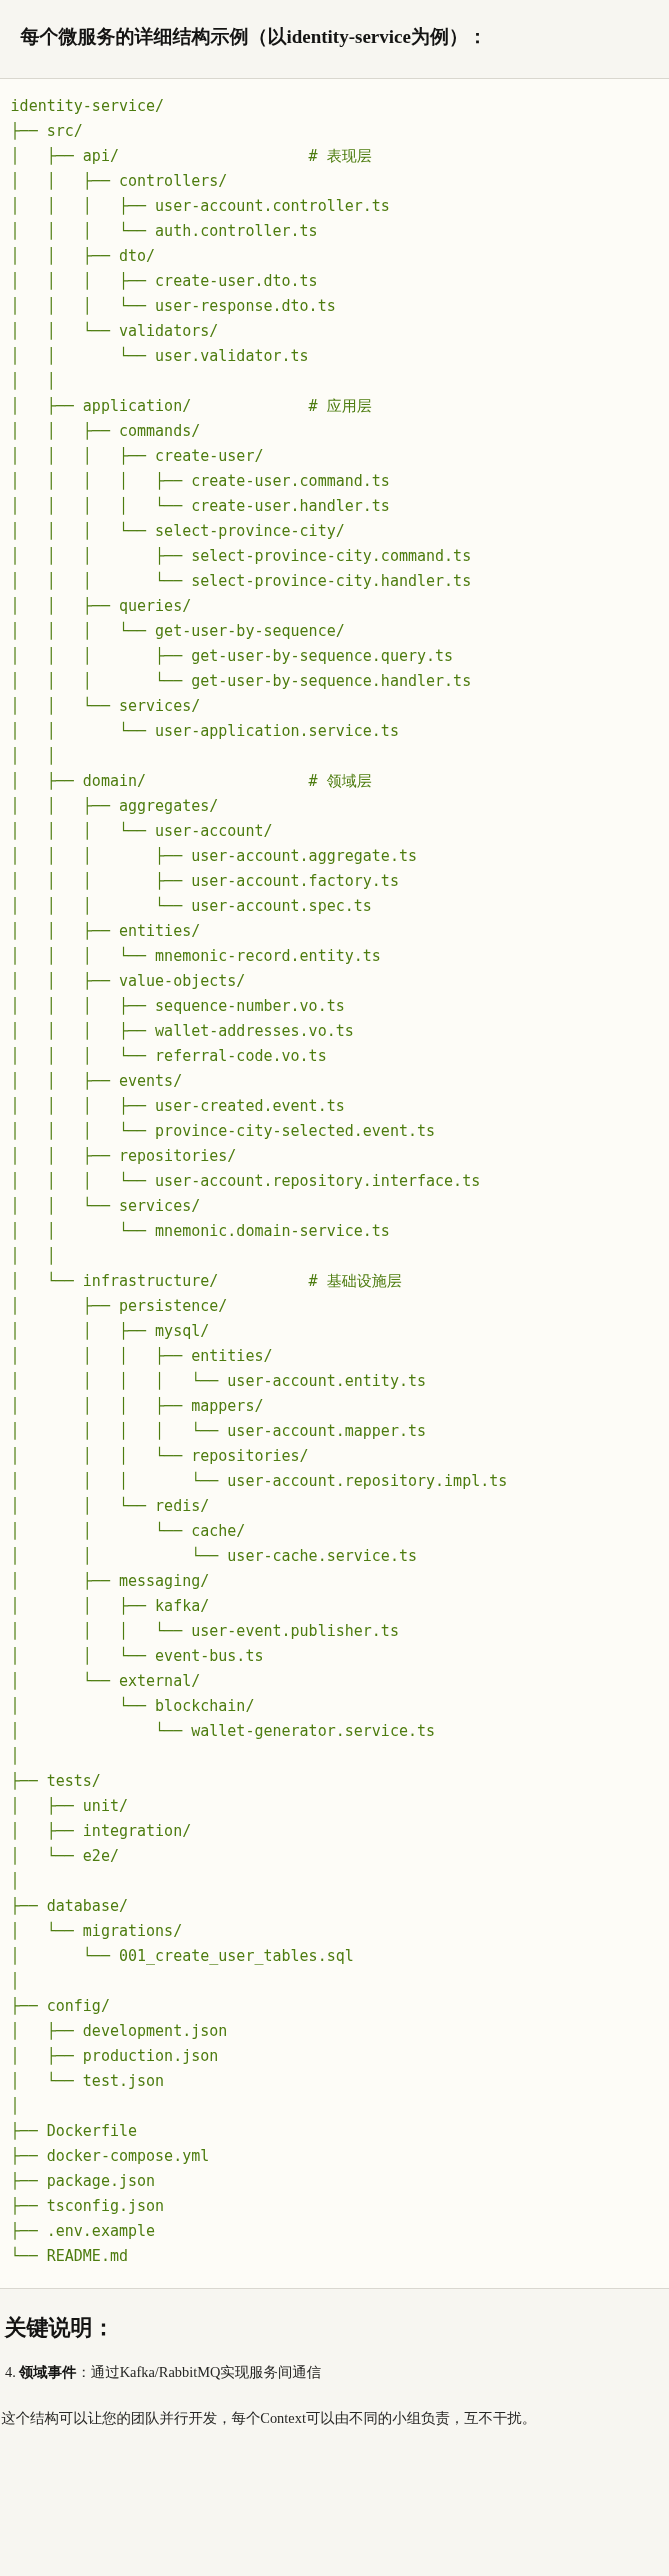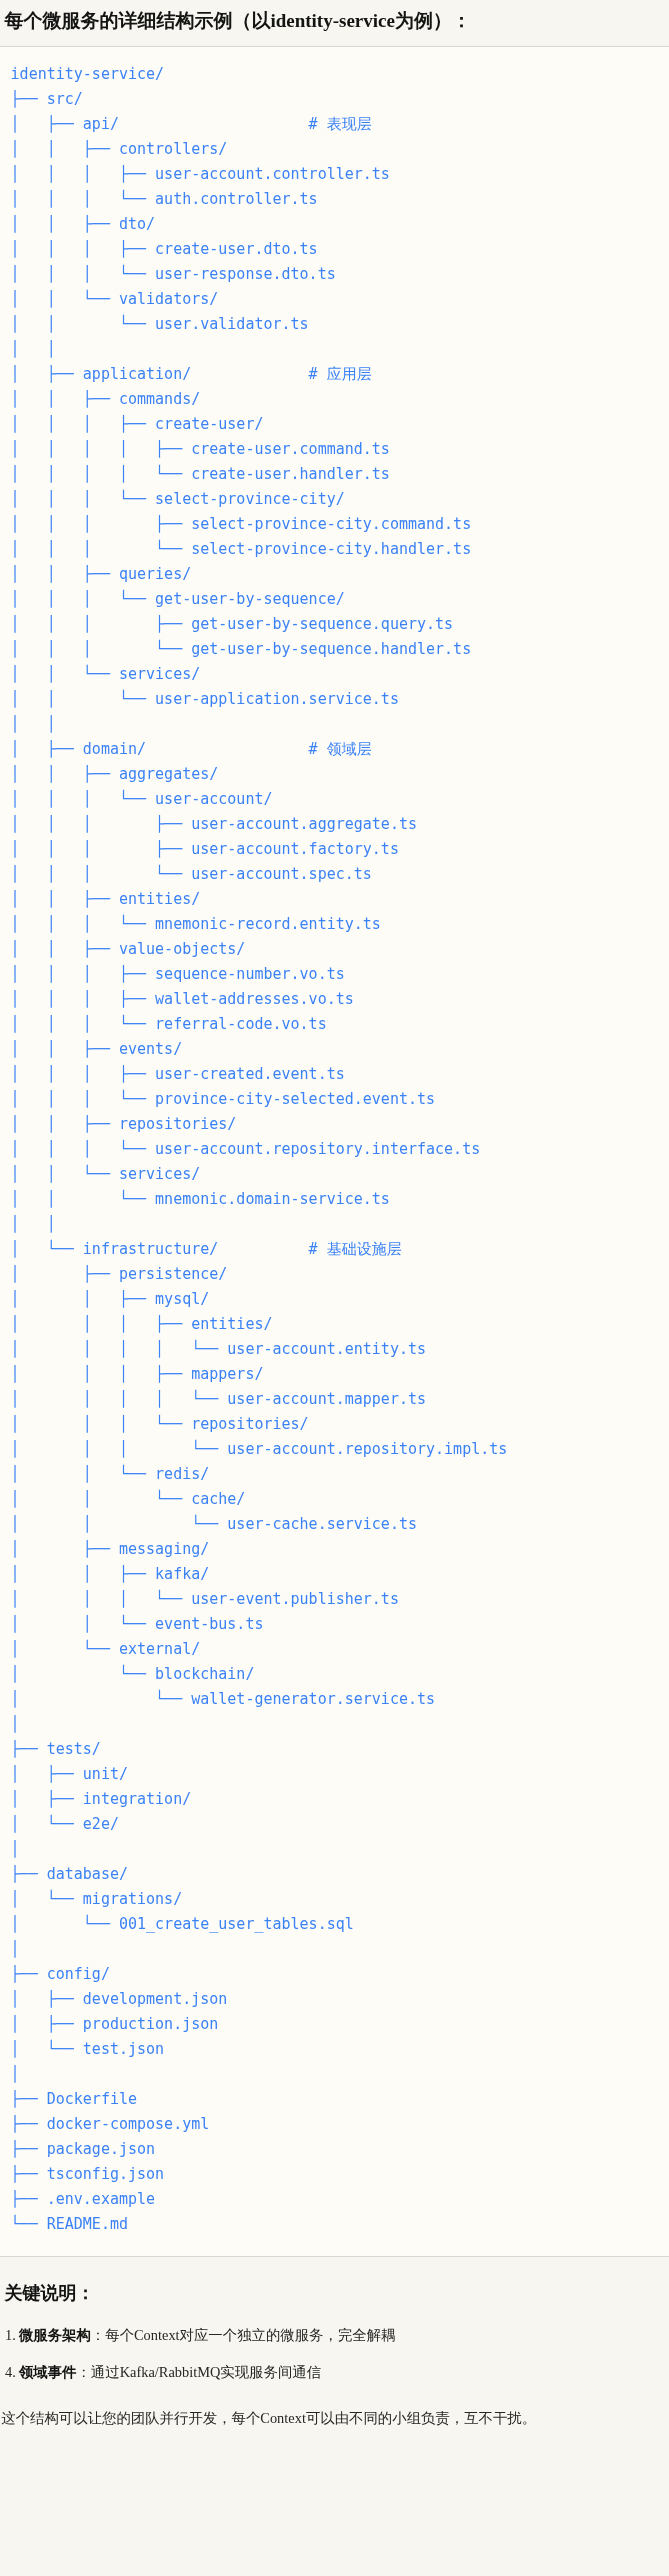--- a/index.html
+++ b/index.html
@@ -12,41 +12,41 @@
   }
   .page {
     width: 669px;
     padding-bottom: 21px;
     box-sizing: border-box;
   }
   .title {
     font-size: 19px;
     font-weight: bold;
     color: #141413;
-    margin: 0;
+    margin: 16px;
     padding: 8.8px 6.3px 13.8px 4.4px;
     line-height: 1.25;
   }
   .code-block {
     background: #fdfcf7;
     border-top: 0.6px solid #d9d7cf;
     border-bottom: 0.6px solid #d9d7cf;
     padding: 15px 7.5px 19px 10.6px;
     overflow: hidden;
   }
   .code-block pre {
     margin: 0;
     font-family: "DejaVu Sans Mono", "Liberation Mono", monospace;
     font-size: 15px;
     line-height: 25px;
-    color: #3b82f6;
+    color: #4d7c0f;
     white-space: pre;
   }
   .notes-heading {
-    font-size: 18px;
+    font-size: 22px;
     font-weight: bold;
     color: #141413;
     margin: 0;
     padding: 25px 6.3px 3.8px 4.4px;
     line-height: 1.25;
   }
   .notes-list {
     margin: 0;
     padding: 0 6.3px 0 5px;
   }
@@ -165,21 +165,20 @@
 ├── package.json
 ├── tsconfig.json
 ├── .env.example
 └── README.md</pre>
   </section>
 
   <h2 class="notes-heading">关键说明：</h2>
 
   <div class="notes-list">
 
-    <p class="note-item"><span class="num">1.</span><strong>微服务架构</strong><span>：每个Context对应一个独立的微服务，完全解耦</span></p>
 
 
 
     <p class="note-item"><span class="num">4.</span><strong>领域事件</strong><span>：通过Kafka/RabbitMQ实现服务间通信</span></p>
 
 
 
   </div>
 
   <p class="closing">这个结构可以让您的团队并行开发，每个Context可以由不同的小组负责，互不干扰。</p>

